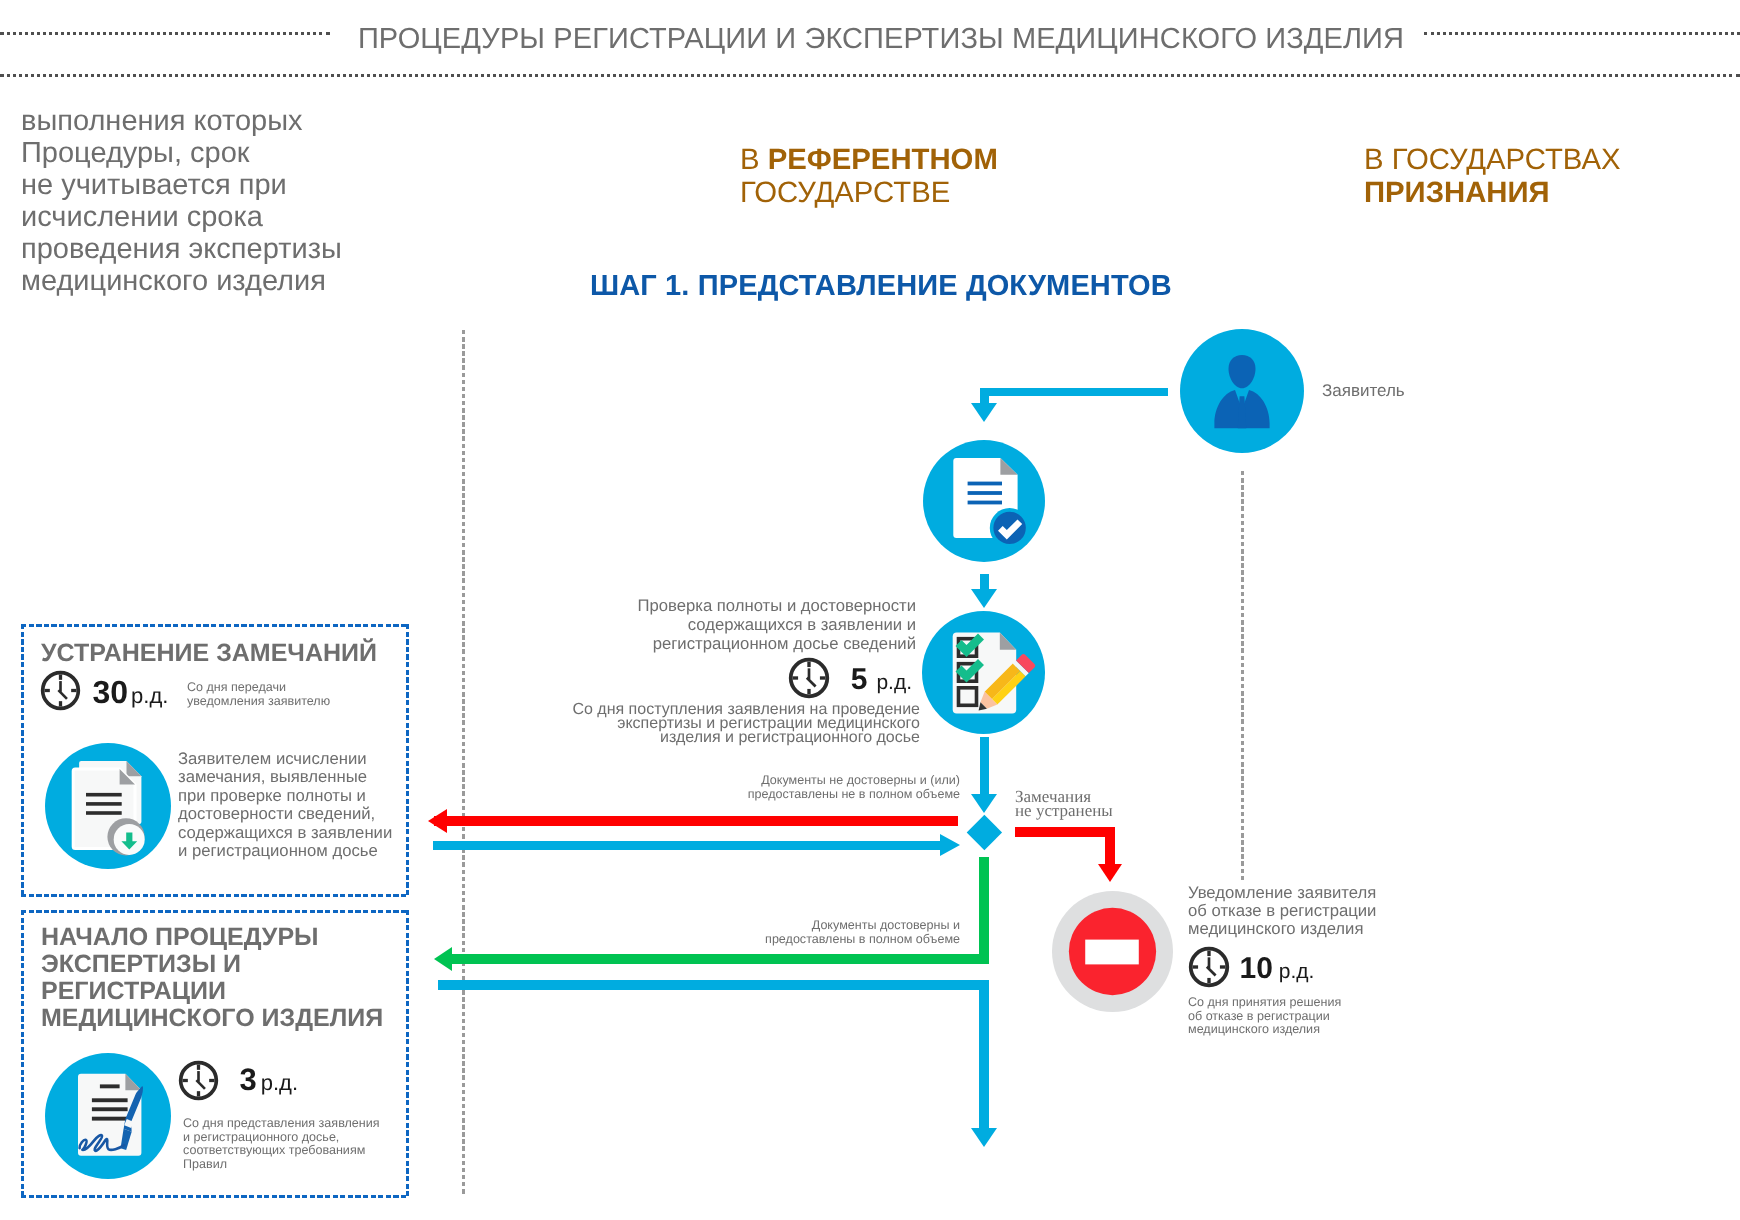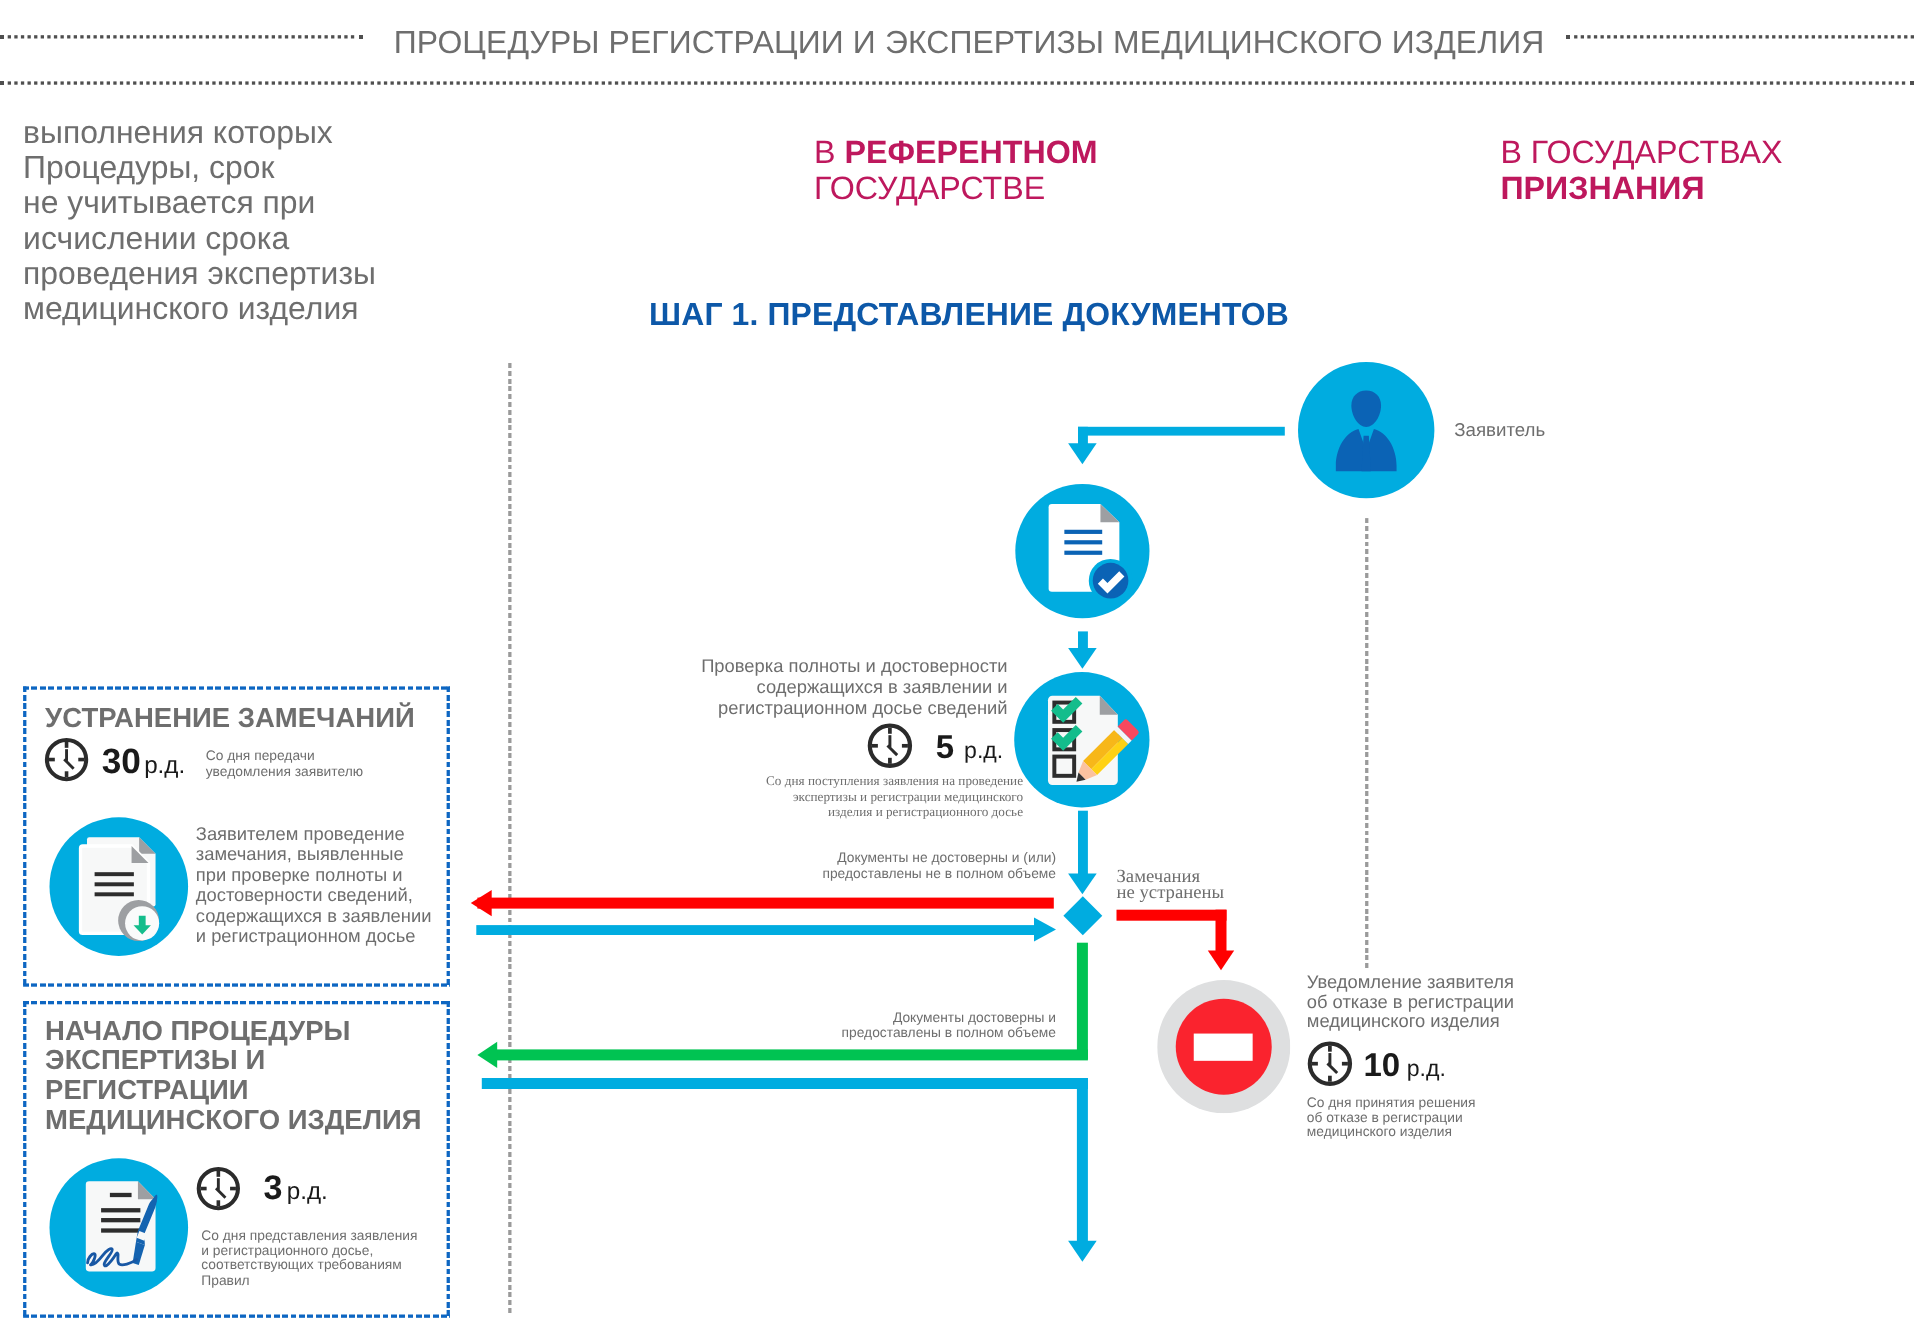--- a/index.html
+++ b/index.html
@@ -17,21 +17,21 @@
   #hdr-line-bottom{left:0;top:74px;width:1740px;height:0;
       border-top:3px dotted #4f4f4f;}
   #hdr-title{left:11px;top:23px;width:1740px;text-align:center;
       font-size:29px;letter-spacing:0.1px;color:#6e6e6e;white-space:nowrap;}
 
   
   #intro-note{left:21px;top:105px;width:400px;white-space:nowrap;font-size:29px;line-height:32px;
       color:#6e6e6e;}
 
   
-  .col-head{font-size:29.3px;line-height:32.6px;color:#be185d;}
+  .col-head{font-size:29.3px;line-height:32.6px;color:#a16207;margin-top:21px;}
   .col-head b{font-weight:bold;}
   #col-ref{left:740px;top:123px;width:460px;white-space:nowrap;}
   #col-rec{left:1364px;top:123px;width:460px;white-space:nowrap;}
 
   
   #step-title{left:590px;top:270px;font-size:29px;font-weight:bold;color:#0d58a8;
       letter-spacing:0.13px;white-space:nowrap;}
 
   
   #sep-left{left:462px;top:330px;width:3px;height:866px;
@@ -83,21 +83,21 @@
       border-left:13px solid transparent;border-right:13px solid transparent;
       border-top:19px solid #00ace0;}
 
   
   #node2-circle{left:922px;top:611px;width:123px;height:123px;}
   #node2-text{left:440px;top:597px;width:476px;font-size:16.7px;line-height:18.85px;white-space:nowrap;}
   #node2-clock{left:700px;top:657px;width:212px;text-align:right;white-space:nowrap;}
   #node2-clock .clock{vertical-align:-10px;margin-right:16px;}
   #node2-clock .clock-num{font-size:30px;}
   #node2-clock .clock-unit{font-size:21px;margin-left:9px;}
-  #node2-note{left:488px;top:703px;width:442px;font-size:12px;line-height:14px;white-space:nowrap;font-family:Liberation Serif, serif;}
+  #node2-note{left:478px;top:703px;width:442px;font-size:16px;line-height:14px;white-space:nowrap;}
 
   #arr3-v{left:980px;top:737px;width:9px;height:58px;}
   #arr3-head{left:971px;top:794px;width:0;height:0;
       border-left:13px solid transparent;border-right:13px solid transparent;
       border-top:19px solid #00ace0;}
   #diamond{left:971.7px;top:819.7px;width:24.8px;height:24.8px;background:#00ace0;
       transform:rotate(45deg);}
 
   
   #lbl-invalid{left:560px;top:773px;width:400px;font-size:12.55px;line-height:14.3px;white-space:nowrap;}
@@ -355,21 +355,21 @@
       <path fill="#9d9fa2" d="M74.6 26.1L90 41.6H74.6z"></path>
       <rect x="41" y="49.9" width="35.7" height="3.6" fill="#2d2d2d"></rect>
       <rect x="41" y="59.1" width="35.7" height="3.6" fill="#2d2d2d"></rect>
       <rect x="41" y="68.2" width="35.7" height="3.6" fill="#2d2d2d"></rect>
       <circle cx="81" cy="93.8" r="18.6" fill="#9d9fa2"></circle>
       <circle cx="84.2" cy="96.4" r="15.5" fill="#fafbfb"></circle>
       <path fill="#14bd8c" d="M81.2 89.5h6.2v8.7h4.8l-7.9 8.4-7.9-8.4h4.8z"></path>
     </svg>
   </div>
   <div class="abs body-txt" id="panel1-text">
-      <div>Заявителем проведение</div>
+      <div>Заявителем исчислении</div>
       <div>замечания, выявленные</div>
       <div>при проверке полноты и</div>
       <div>достоверности  сведений,</div>
       <div>содержащихся в заявлении</div>
       <div>и регистрационном досье</div>
     </div>
 
   <div class="abs panel" id="panel2"></div>
   <div class="abs panel-title" id="panel2-title">
       <div>НАЧАЛО ПРОЦЕДУРЫ</div>

